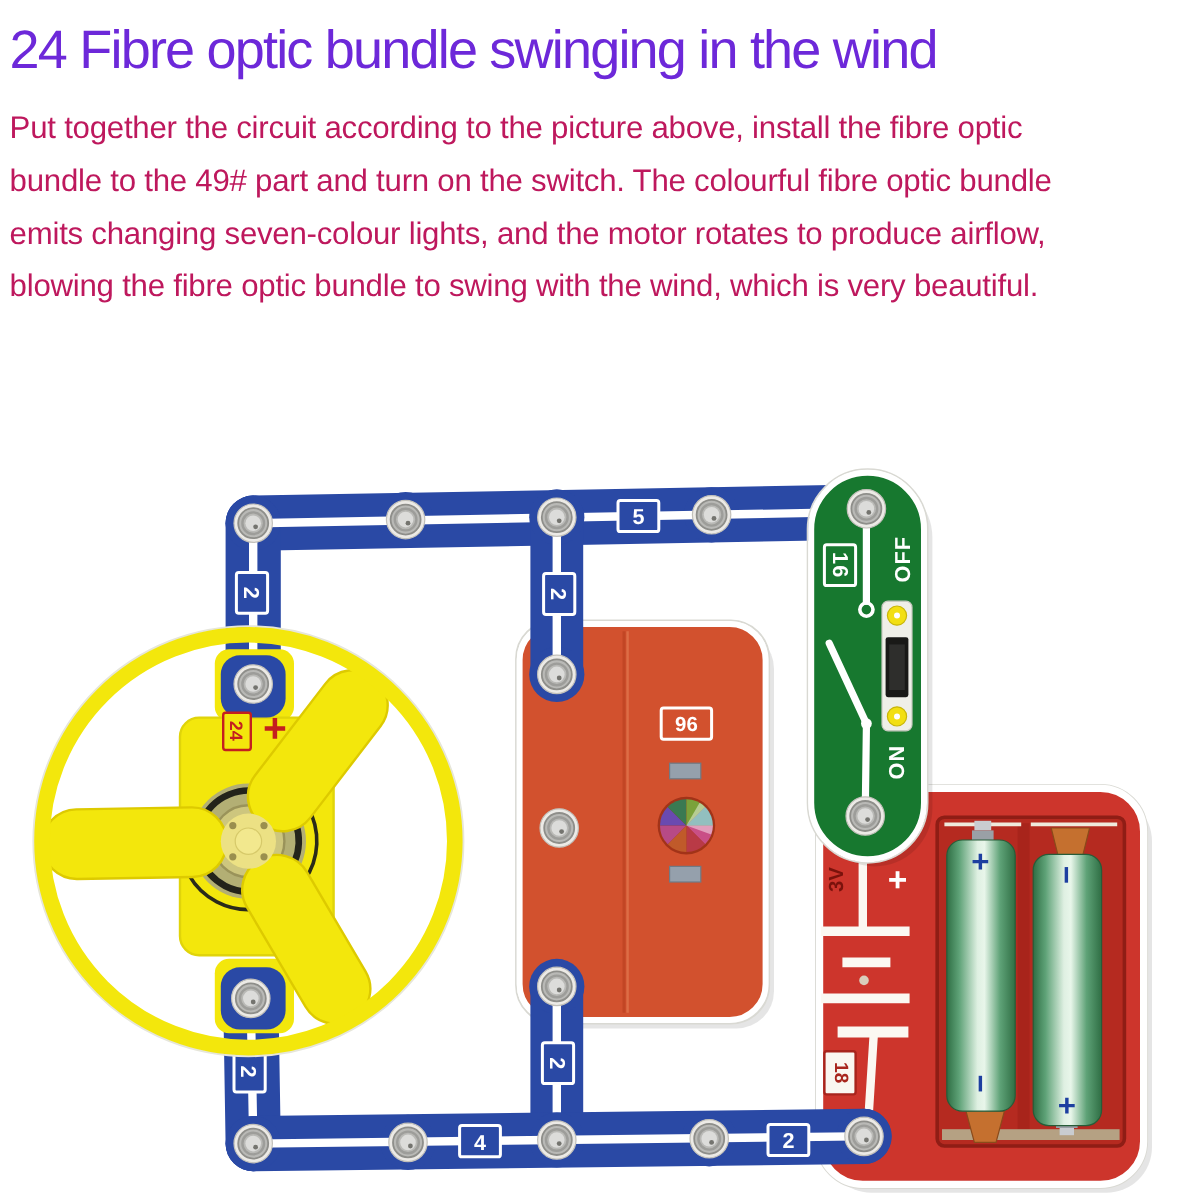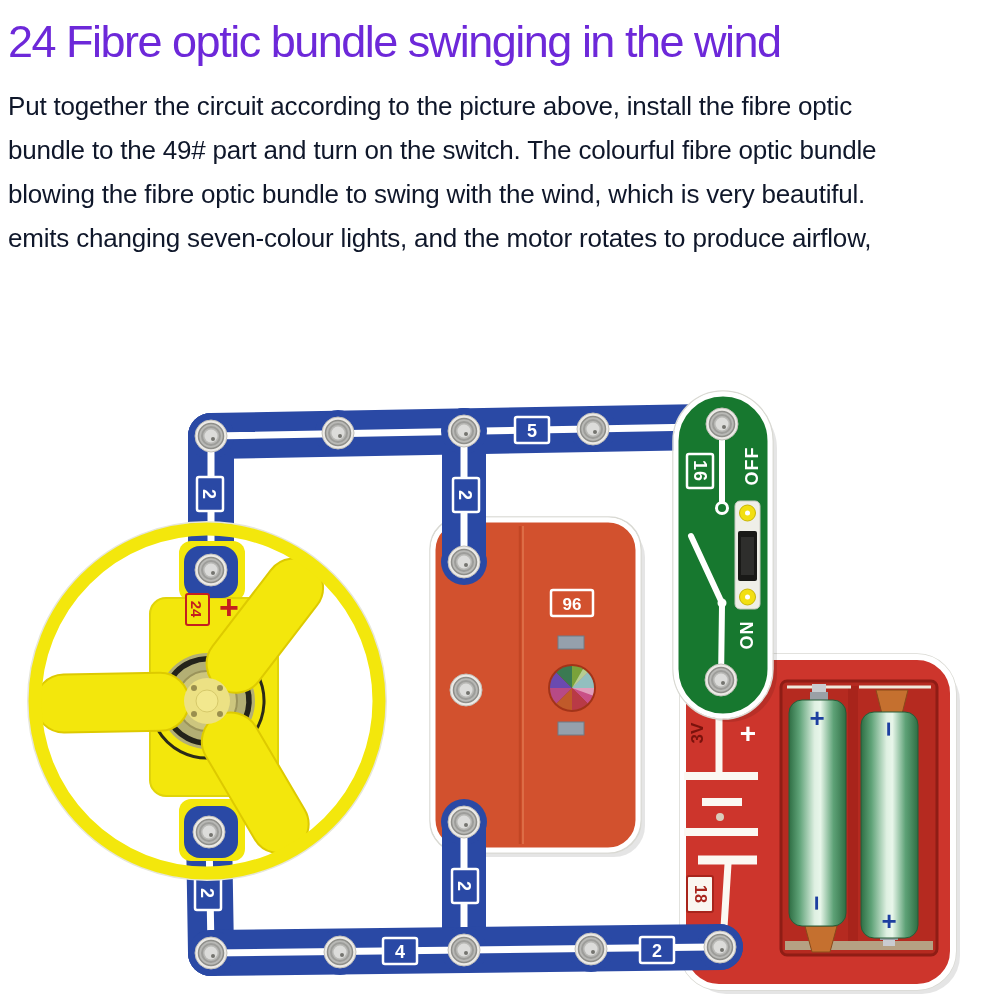--- a/index.html
+++ b/index.html
@@ -1,21 +1,21 @@
 <!DOCTYPE html>
 <html style="--c-wire-blue: #2a49a5; --c-part-orange: #d2512e; --c-part-green: #17782f; --c-part-red: #cd352c; --c-motor-yellow: #f3e70c; --c-label-red: #c41f1f; --c-battery-mark-blue: #1d3fa0;"><head>
 <meta charset="utf-8">
 <style>
   html,body{margin:0;padding:0;background:#fff;}
   body{width:1000px;height:1000px;position:relative;overflow:hidden;
        font-family:"Liberation Sans",sans-serif;}
   .page-title{position:absolute;left:8px;top:16px;width:990px;
 , 
        font-weight:700;font-size:45px;letter-spacing:-1.5px;color:#6d28d9;white-space:nowrap;}
-  .para{position:absolute;left:8px;top:84px;width:985px;color:#0f172a;}
+  .para{position:absolute;left:8px;top:84px;width:985px;color:#be185d;}
   .para .pline{font-size:26px;line-height:44px;letter-spacing:-0.2px;white-space:nowrap;}
   svg{position:absolute;left:0;top:370px;}
   
   .wire{stroke:var(--c-wire-blue,#2a49a5);stroke-width:46;stroke-linecap:round;fill:none;}
   .wire-thin{stroke:var(--c-wire-blue,#2a49a5);stroke-width:44;stroke-linecap:round;fill:none;}
   .cline{stroke:#ffffff;stroke-width:7;stroke-linecap:round;fill:none;}
   .bulge{fill:var(--c-wire-blue,#2a49a5);}
   .lblbox{fill:var(--c-wire-blue,#2a49a5);stroke:#fff;stroke-width:2.5;}
   .lbltxt{fill:#fff;font:700 18px "Liberation Sans",sans-serif;text-anchor:middle;dominant-baseline:central;}
   
@@ -28,22 +28,22 @@
   .batmark{fill:var(--c-battery-mark-blue,#1d3fa0);font:700 26px "Liberation Sans",sans-serif;text-anchor:middle;dominant-baseline:central;}
 </style>
 </head>
 <body>
 
 <div class="page-title">24 Fibre optic bundle swinging in the wind</div>
 
 <div class="para">
   <div class="pline">Put together the circuit according to the picture above, install the fibre optic</div>
   <div class="pline">bundle to the 49# part and turn on the switch. The colourful fibre optic bundle</div>
+  <div class="pline">emits changing seven-colour lights, and the motor rotates to produce airflow,</div>
   <div class="pline">blowing the fibre optic bundle to swing with the wind, which is very beautiful.</div>
-  <div class="pline">emits changing seven-colour lights, and the motor rotates to produce airflow,</div>
 </div>
 
 <svg width="1000" height="630" viewBox="0 370 1000 630">
   <defs>
     <g id="stud">
       <circle r="16" fill="#eceae6" stroke="#c2c0ba" stroke-width="1"></circle>
       <circle r="12.5" fill="#b9b9b6" stroke="#8e8e8a" stroke-width="1.5"></circle>
       <circle r="9" fill="none" stroke="#82827e" stroke-width="2" opacity="0.5"></circle>
       <circle r="6.5" fill="#dcdcda"></circle>
       <circle cx="2" cy="3" r="2" fill="#74746f"></circle>

